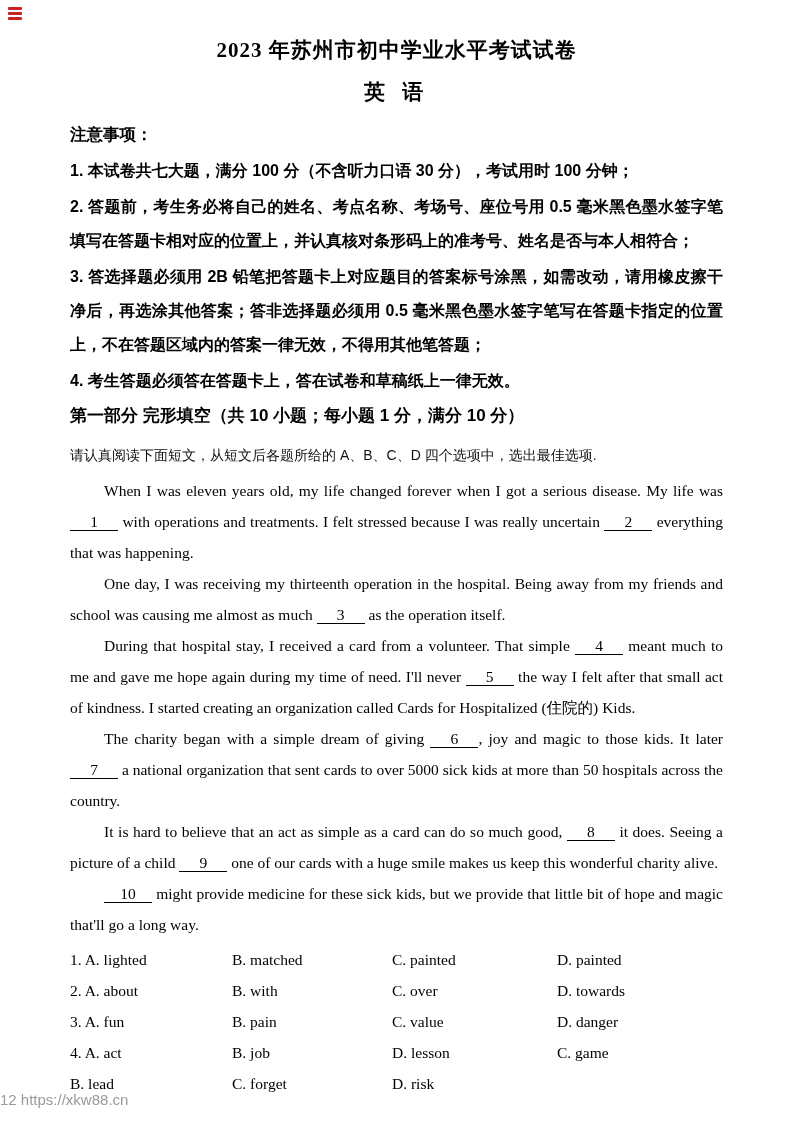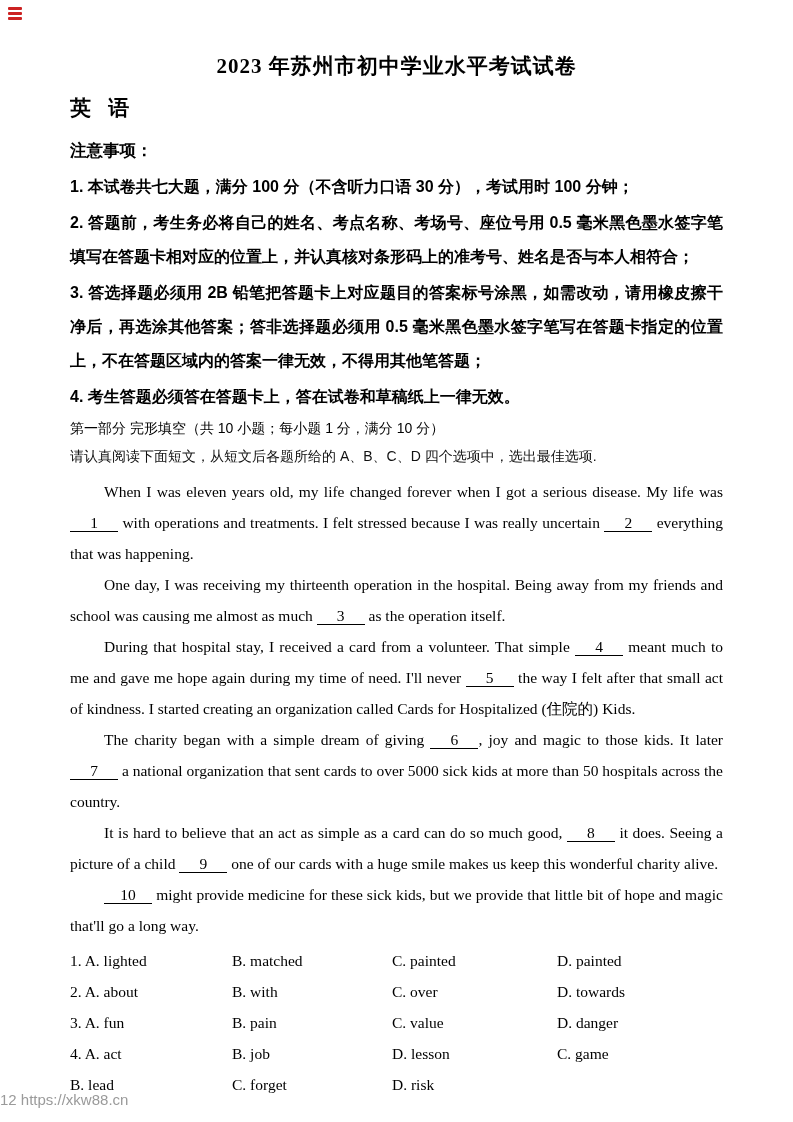--- a/index.html
+++ b/index.html
@@ -25,32 +25,32 @@
     flex-direction: column;
     justify-content: space-between;
   }
   .corner-icon i {
     display: block;
     height: 3px;
     background: #cc2222;
     border-radius: 1px;
   }
   .sheet {
-    padding: 52px 70px 0 70px;
+    padding: 36px 70px 0 70px;
   }
   .title {
     text-align: center;
     font-family: "Liberation Serif", serif;
     font-weight: bold;
     font-size: 21px;
     margin: 0 0 14px 0;
     letter-spacing: 1px;
   }
   .subtitle {
-    text-align: left;
+    text-align: center;
     font-family: "Liberation Serif", serif;
     font-weight: bold;
     font-size: 21px;
     margin: 0 0 18px 0;
     letter-spacing: 6px;
   }
   .notice-heading {
     font-family: "Liberation Sans", sans-serif;
     font-weight: bold;
     font-size: 16.5px;
@@ -59,23 +59,23 @@
   .notice-item {
     font-family: "Liberation Sans", sans-serif;
     font-weight: bold;
     font-size: 16px;
     line-height: 34px;
     text-align: justify;
     margin: 0 0 2px 0;
   }
   .section-heading {
     font-family: "Liberation Sans", sans-serif;
-    font-weight: normal;
-    font-size: 14px;
-    margin: 6px 0 10px 0;
+    font-weight: bold;
+    font-size: 17px;
+    margin: 6px 0 20px 0;
   }
   .instructions {
     font-family: "Liberation Sans", sans-serif;
     font-weight: normal;
     font-size: 14px;
     margin: 0 0 10px 0;
     color: #111;
   }
   .passage p {
     font-family: "Liberation Serif", serif;

